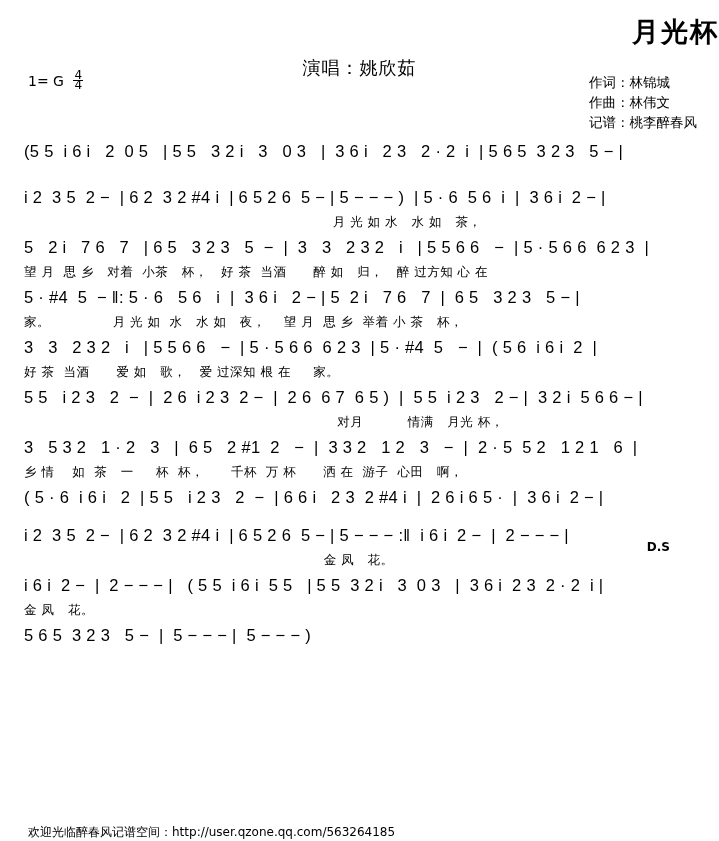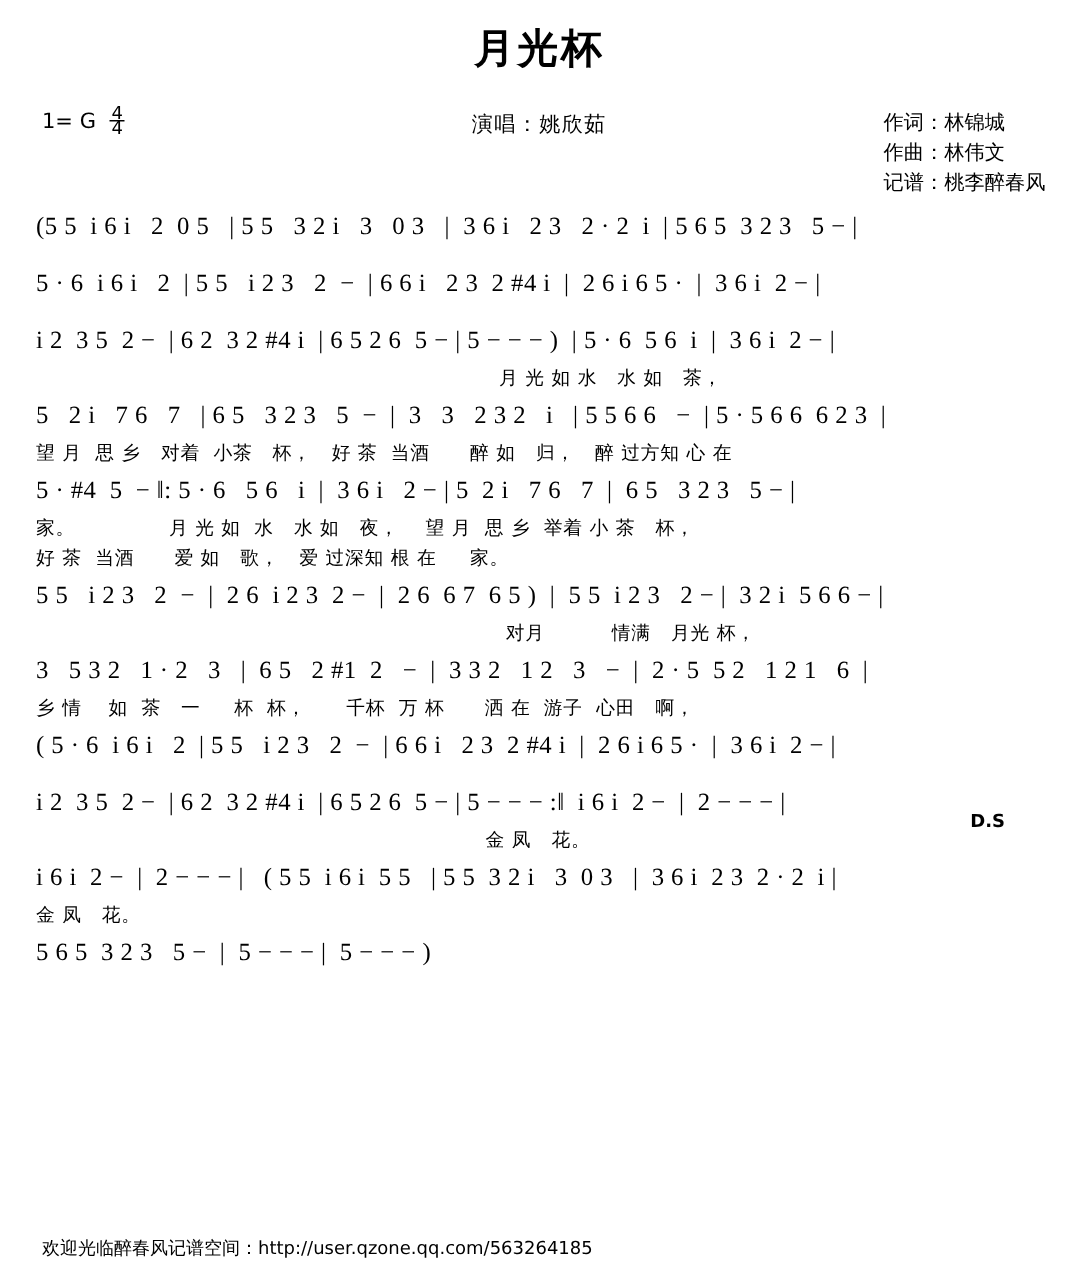--- a/index.html
+++ b/index.html
@@ -7,32 +7,32 @@
     width:719px;height:841px;
     background:#ffffff;
     font-family:"Liberation Serif", serif;
     color:#000;
     position:relative;
     overflow:hidden;
   }
   .sheet{position:relative;width:719px;height:841px;}
 
   .title{
-    text-align:center;
+    text-align:right;
     font-size:27px;
     font-weight:bold;
     font-family:"DejaVu Sans", sans-serif;
     letter-spacing:2px;
     margin-top:14px;
   }
   .subtitle{
     text-align:center;
-    font-size:14px;
+    font-size:18px;
     font-family:"DejaVu Sans", sans-serif;
-    margin-top:24px;
+    margin-top:6px;
     letter-spacing:1px;
   }
   .credits{
     position:absolute;
     right:22px;
     top:58px;
     font-size:13.5px;
     font-family:"DejaVu Sans", sans-serif;
     line-height:20px;
     text-align:left;
@@ -62,21 +62,21 @@
     position:absolute;
     left:24px;
     top:122px;
     width:674px;
   }
   .line{
     position:relative;
     margin-bottom:0px;
   }
   .notes{
-    font-family:Liberation Serif, serif;
+    font-family:Liberation Sans, sans-serif;
     font-size:16.5px;
     letter-spacing:0.3px;
     white-space:pre;
     line-height:30px;
     height:30px;
   }
   .lyrics{
     font-family:"DejaVu Sans", sans-serif;
     font-size:12.5px;
     white-space:pre;
@@ -125,40 +125,40 @@
   </div>
 
   <div class="staff">
 
     <div class="line">
       <div class="notes">(5 5  i 6 i   2  0 5   | 5 5   3 2 i   3   0 3   |  3 6 i   2 3   2 · 2  i  | 5 6 5  3 2 3   5 − |</div>
       <div class="lyrics empty"></div>
     </div>
 
     <div class="line">
-      <div class="notes">5 · 6  i 6 i   2  | 5 5   i 2 3   2  −  | 6 6 i   2 3  2 #4 i  |  2 6 i 6 5 ·  |  3 6 i  2 − |</div>
       <div class="lyrics empty"></div>
     </div>
 
     <div class="line">
       <div class="notes">i 2  3 5  2 −  | 6 2  3 2 #4 i  | 6 5 2 6  5 − | 5 − − − )  | 5 · 6  5 6  i  |  3 6 i  2 − |</div>
       <div class="lyrics">                                                                     月 光 如 水   水 如   茶，</div>
     </div>
 
     <div class="line">
       <div class="notes">5   2 i   7 6   7   | 6 5   3 2 3   5  −  |  3   3   2 3 2   i   | 5 5 6 6   −  | 5 · 5 6 6  6 2 3  |</div>
       <div class="lyrics">望 月  思 乡   对着  小茶   杯，   好 茶  当酒      醉 如   归，   醉 过方知 心 在</div>
     </div>
 
     <div class="line">
       <div class="notes">5 · #4  5  − ‖: 5 · 6   5 6   i  |  3 6 i   2 − | 5  2 i   7 6   7  |  6 5   3 2 3   5 − |</div>
       <div class="lyrics">家。              月 光 如  水   水 如   夜，    望 月  思 乡  举着 小 茶   杯，</div>
     </div>
 
     <div class="line">
+      <div class="notes">3   3   2 3 2   i   | 5 5 6 6   −  | 5 · 5 6 6  6 2 3  | 5 · #4  5   −  |  ( 5 6  i 6 i  2  |</div>
       <div class="lyrics">好 茶  当酒      爱 如   歌，   爱 过深知 根 在     家。</div>
     </div>
 
     <div class="line">
       <div class="notes">5 5   i 2 3   2  −  |  2 6  i 2 3  2 −  |  2 6  6 7  6 5 )  |  5 5  i 2 3   2 − |  3 2 i  5 6 6 − |</div>
       <div class="lyrics">                                                                      对月          情满   月光 杯，</div>
     </div>
 
     <div class="line">
       <div class="notes">3   5 3 2   1 · 2   3   |  6 5   2 #1  2   −  |  3 3 2   1 2   3   −  |  2 · 5  5 2   1 2 1   6  |</div>

